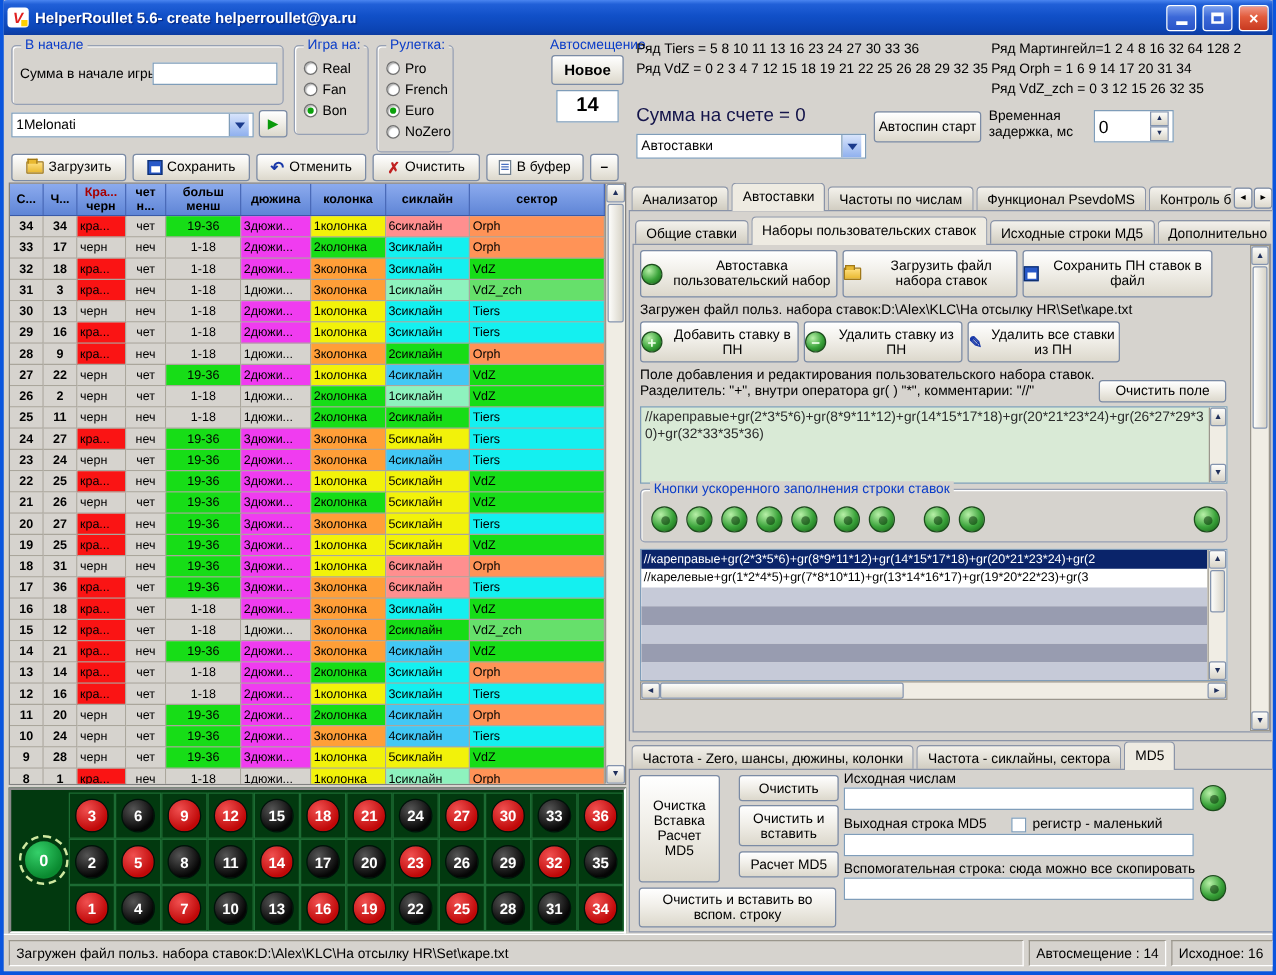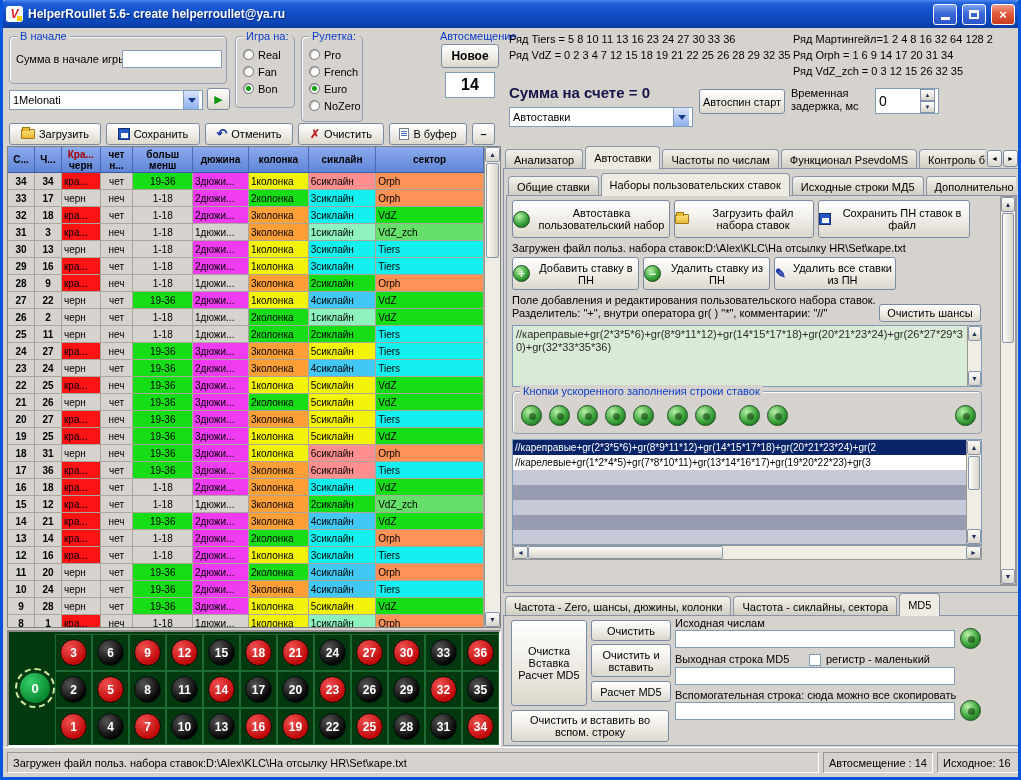--- a/index.html
+++ b/index.html
@@ -681,21 +681,21 @@
   <div class="abs" style="left:506px;top:31px" id="series-left">
       <div class="series-line">Ряд Tiers = 5 8 10 11 13 16 23 24 27 30 33 36</div>
       <div class="series-line">Ряд VdZ = 0 2 3 4 7 12 15 18 19 21 22 25 26 28 29 32 35</div>
     </div>
   <div class="abs" style="left:790px;top:31px;width:226px;overflow:hidden" id="series-right">
       <div class="series-line">Ряд Мартингейл=1 2 4 8 16 32 64 128 2</div>
       <div class="series-line">Ряд Orph = 1 6 9 14 17 20 31 34</div>
       <div class="series-line">Ряд VdZ_zch = 0 3 12 15 26 32 35</div>
     </div>
 
-  <span class="abs" style="left:506px;top:84px;font-size:15px;font-weight:bold;color:#14144a">Сумма на счете = 0</span>
+  <span class="abs" style="left:506px;top:84px;font-size:15px;font-weight:normal;color:#14144a">Сумма на счете = 0</span>
 
   <div class="tbox" style="left:506px;top:107px;width:184px;height:20px">
     <span>Автоставки</span>
     <div class="combo-arrow"></div>
   </div>
 
   <div class="btn" style="left:696px;top:89px;width:86px;height:25px">
       <span>Автоспин старт</span>
     </div>
 
@@ -775,21 +775,21 @@
     <span style="flex:1">Удалить ставку из ПН</span>
   </div>
   <div class="btn" style="left:771px;top:257px;width:122px;height:33px">
     <span class="glyph-blue">✎</span>
     <span style="flex:1">Удалить все ставки из ПН</span>
   </div>
 
   <span class="abs" style="left:509px;top:294px">Поле добавления и редактирования пользовательского набора ставок.</span>
   <span class="abs" style="left:509px;top:307px">Разделитель: "+", внутри оператора gr( ) "*", комментарии: "//"</span>
   <div class="btn" style="left:876px;top:304px;width:102px;height:18px">
-      <span>Очистить шансы</span>
+      <span>Очистить поле</span>
     </div>
 
   <div class="formula-box">
     <div class="formula-text">//кареправые+gr(2*3*5*6)+gr(8*9*11*12)+gr(14*15*17*18)+gr(20*21*23*24)+gr(26*27*29*30)+gr(32*33*35*36)</div>
     <div class="vsb" style="width:14px">
       <div class="sbbtn">
           <span>▲</span>
         </div>
       <div class="sbtrack"></div>
       <div class="sbbtn">
@@ -847,21 +847,21 @@
       </div>
   </div>
 
   <div class="tabrow" style="left:502px;top:593px;width:515px;height:23px" id="bottom-tabs">
       <div class="tab">Частота - Zero, шансы, дюжины, колонки</div>
       <div class="tab">Частота - сиклайны, сектора</div>
       <div class="tab active">MD5</div>
     </div>
   <div class="panel" style="left:500px;top:615px;width:517px;height:131px"></div>
 
-  <div class="btn" style="left:508px;top:620px;width:76px;height:86px;padding:16px 6px">
+  <div class="btn" style="left:508px;top:620px;width:65px;height:86px;padding:16px 6px">
       <span>Очистка Вставка Расчет MD5</span>
     </div>
   <div class="btn" style="left:588px;top:620px;width:80px;height:21px">
       <span>Очистить</span>
     </div>
   <div class="btn" style="left:588px;top:644px;width:80px;height:33px">
       <span>Очистить и вставить</span>
     </div>
   <div class="btn" style="left:588px;top:681px;width:80px;height:21px">
       <span>Расчет MD5</span>

